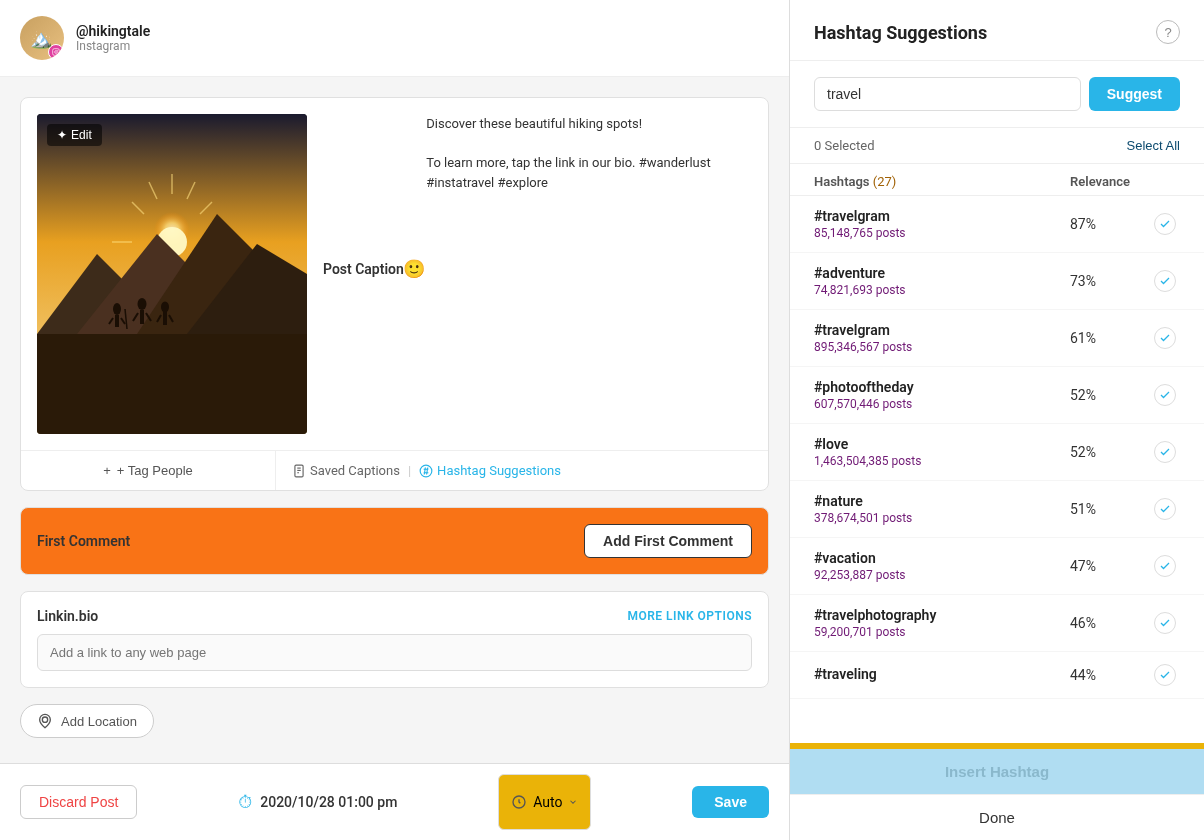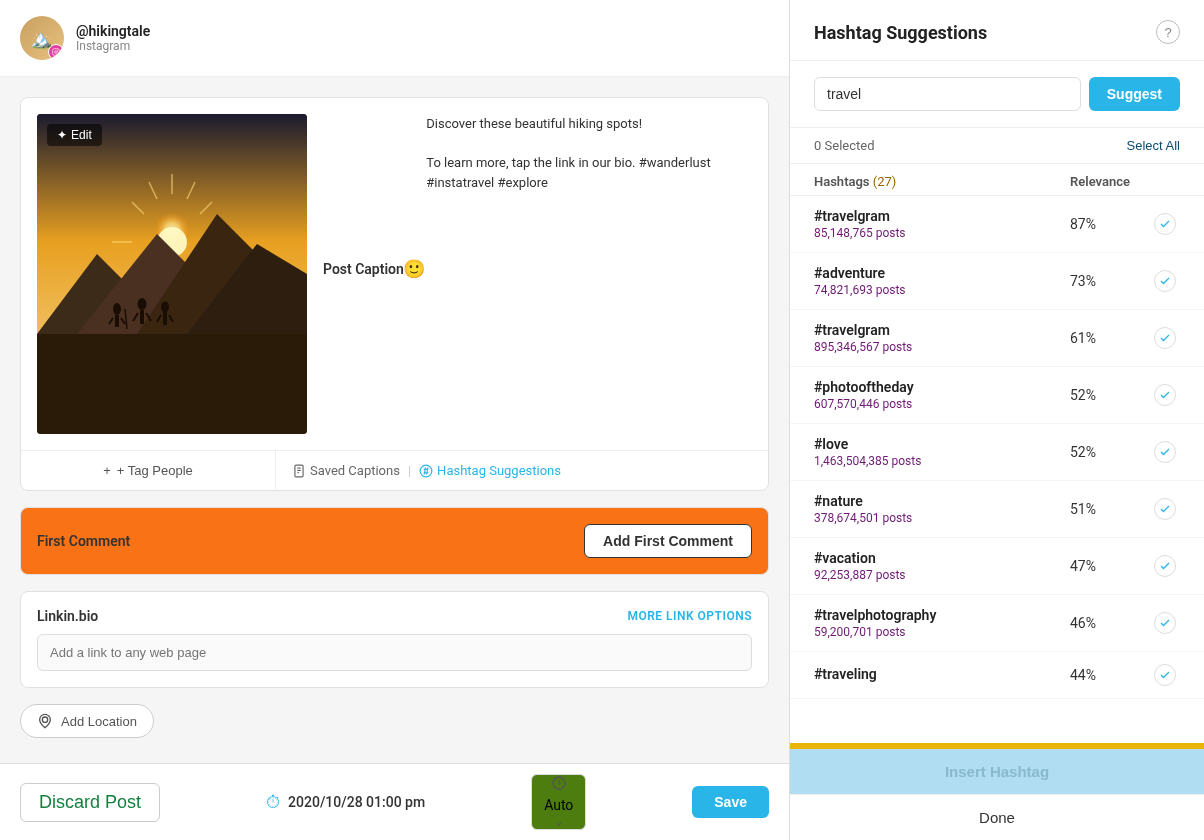--- a/index.html
+++ b/index.html
@@ -296,23 +296,23 @@
       color: #888;
       text-align: right;
       padding-right: 8px;
       flex: 1;
     }
     .discard-btn {
       background: #fff;
       border: 1.5px solid #ccc;
       border-radius: 6px;
       padding: 8px 18px;
-      font-size: 18px;
-      cursor: pointer;
-      color: #15803d;
+      font-size: 14px;
+      cursor: pointer;
+      color: #ef4444;
     }
     .schedule-area {
       display: flex;
       align-items: center;
       gap: 8px;
     }
     .schedule-icon {
       color: #29b5e8;
       font-size: 18px;
     }
@@ -320,25 +320,24 @@
       font-size: 14px;
       color: #333;
       font-weight: 500;
     }
     .auto-select {
       display: flex;
       align-items: center;
       gap: 6px;
       border: 1px solid #ddd;
       border-radius: 6px;
-      padding: 0 12px;
-      background: #4d7c0f;
-      cursor: pointer;
-      font-size: 14px;
-      flex-direction: column;
+      padding: 19px 12px;
+      background: #eab308;
+      cursor: pointer;
+      font-size: 14px;
     }
     .save-btn {
       background: #29b5e8;
       color: #fff;
       border: none;
       border-radius: 6px;
       padding: 8px 22px;
       font-size: 14px;
       font-weight: 600;
       cursor: pointer;

